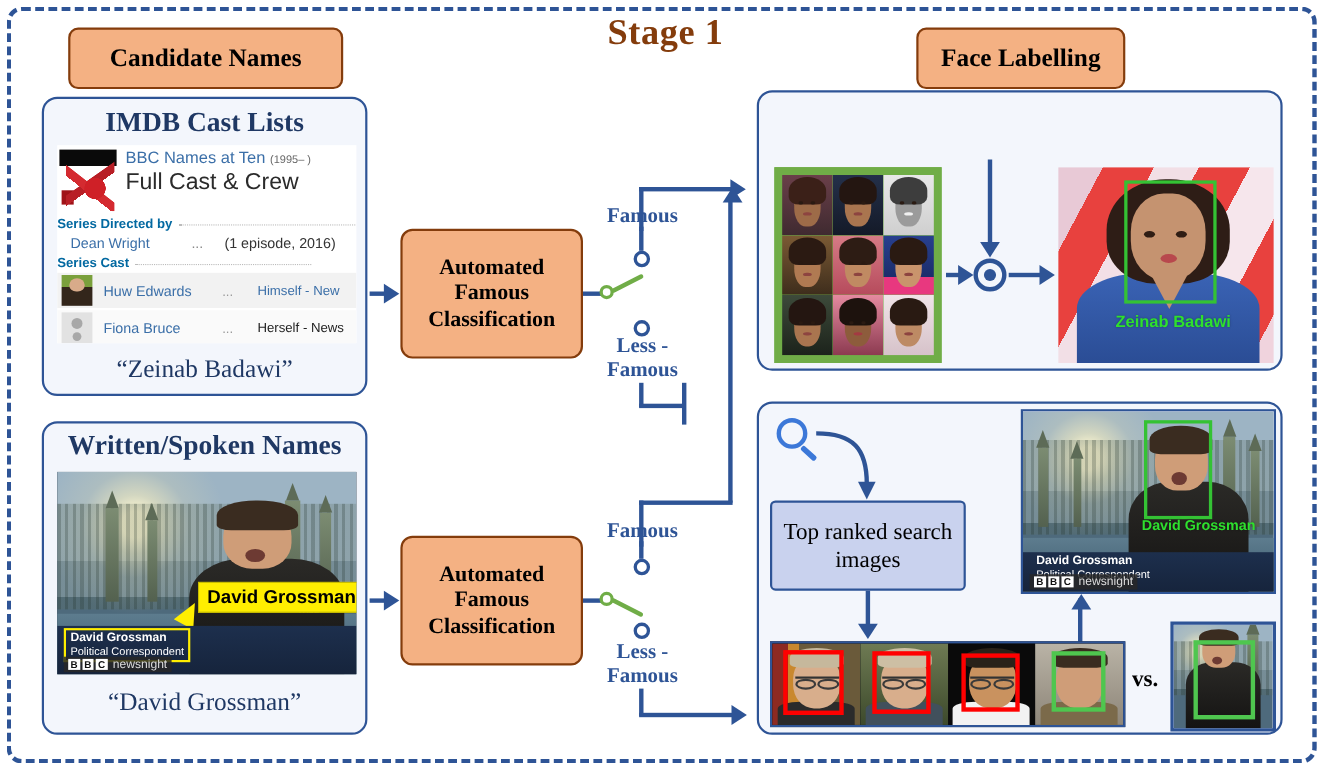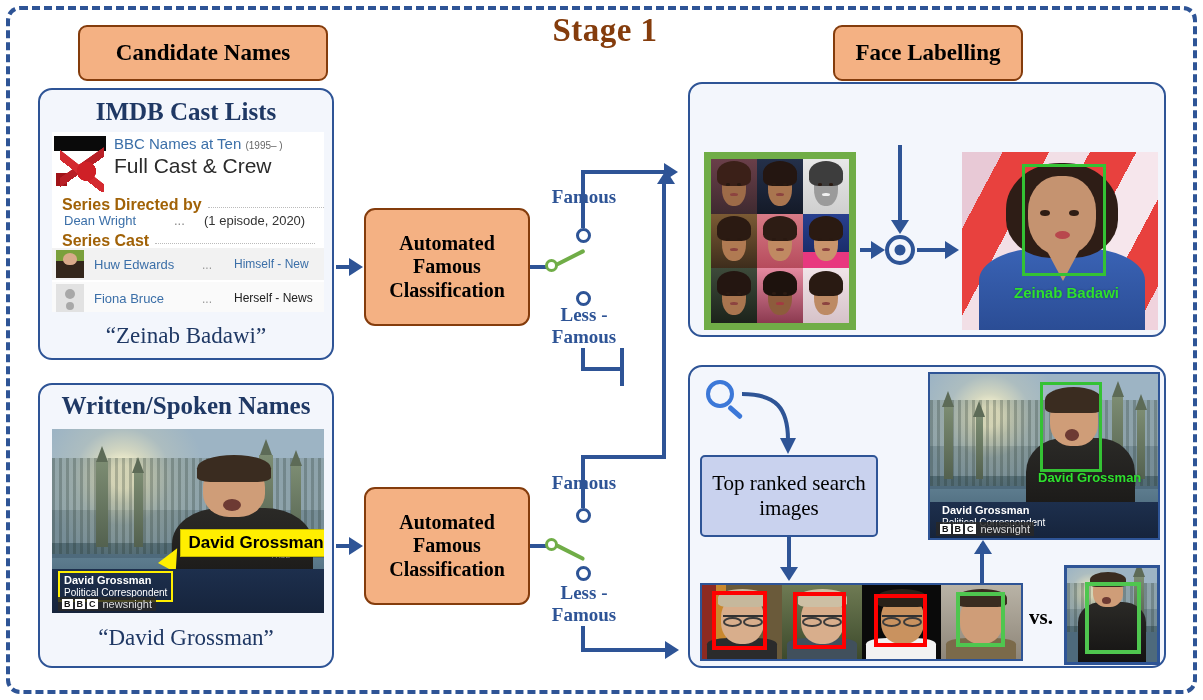--- a/index.html
+++ b/index.html
@@ -36,21 +36,21 @@
   .pill {
     position: absolute;
     background: #F4B183;
     border: 2.5px solid #843C0C;
     border-radius: 9px;
     display: flex; align-items: center; justify-content: center;
     font-weight: bold;
     color: #000;
     font-family: "Liberation Serif", serif;
   }
-  #pill-candidate { left: 78px; top: 25px; width: 250px; height: 56px; font-size: 23px; }
+  #pill-candidate { left: 62px; top: 25px; width: 250px; height: 56px; font-size: 23px; }
   #pill-facelab   { left: 833px; top: 25px; width: 190px; height: 56px; font-size: 23px; }
 
   
   .proc-box {
     position: absolute;
     background: #F4B183;
     border: 2.5px solid #843C0C;
     border-radius: 11px;
     display: flex; flex-direction: column;
     align-items: center; justify-content: center;
@@ -135,22 +135,22 @@
   .imdb-head1 {
     position: absolute; left: 62px; top: 3px;
     font-size: 15px; color: #3b6fa8;
   }
   .imdb-head1 span { font-size: 10px; color: #666; }
   .imdb-head2 {
     position: absolute; left: 62px; top: 22px;
     font-size: 21px; color: #2b2b2b;
   }
   .imdb-sect {
-    position: absolute; left: 10px;
-    font-size: 16px; font-weight: bold; color: #a16207;
+    position: absolute; left: 0;
+    font-size: 12px; font-weight: bold; color: #0369a1;
   }
   .imdb-sect::after {
     content: "";
     position: absolute; left: 100%; top: 60%;
     margin-left: 6px; width: 160px;
     border-top: 1px dotted #bbb;
   }
   #imdb-sect1 { top: 64px; }
   #imdb-sect2 { top: 100px; }
   .imdb-dir {
@@ -591,21 +591,21 @@
       </div>
       <div class="imdb-head1">
         <span style="font-size:15px;color:#3b6fa8">BBC Names at Ten</span>
         <span>(1995– )</span>
       </div>
       <div class="imdb-head2">Full Cast &amp; Crew</div>
 
       <div class="imdb-sect" id="imdb-sect1">Series Directed by</div>
       <div class="imdb-dir">Dean Wright</div>
       <div class="imdb-dir-dots">...</div>
-      <div class="imdb-dir-ep">(1 episode, 2020)</div>
+      <div class="imdb-dir-ep">(1 episode, 2016)</div>
 
       <div class="imdb-sect" id="imdb-sect2">Series Cast</div>
 
       <div class="imdb-row" id="imdb-row1">
         <div class="imdb-thumb huw"></div>
         <div class="imdb-name">Huw Edwards</div>
         <div class="imdb-dots">...</div>
         <div class="imdb-role link">Himself - New</div>
       </div>
 

